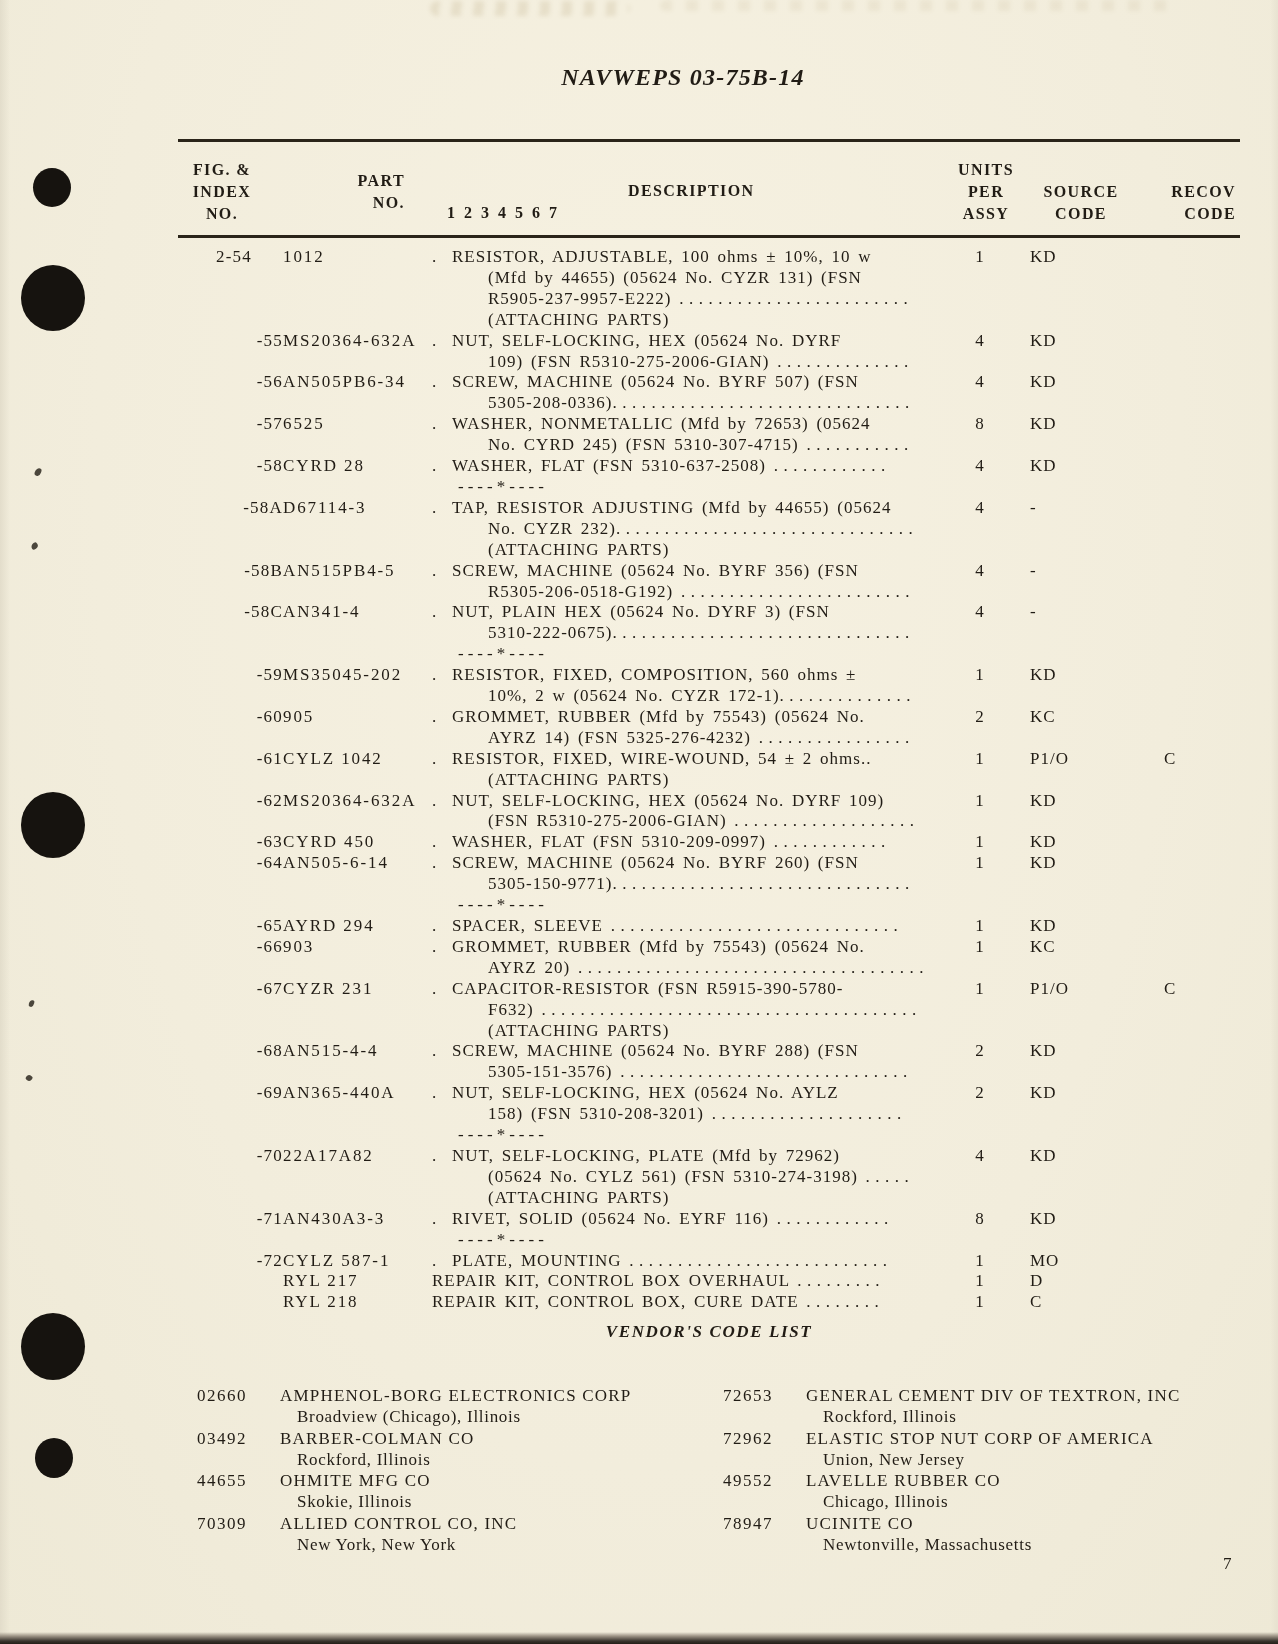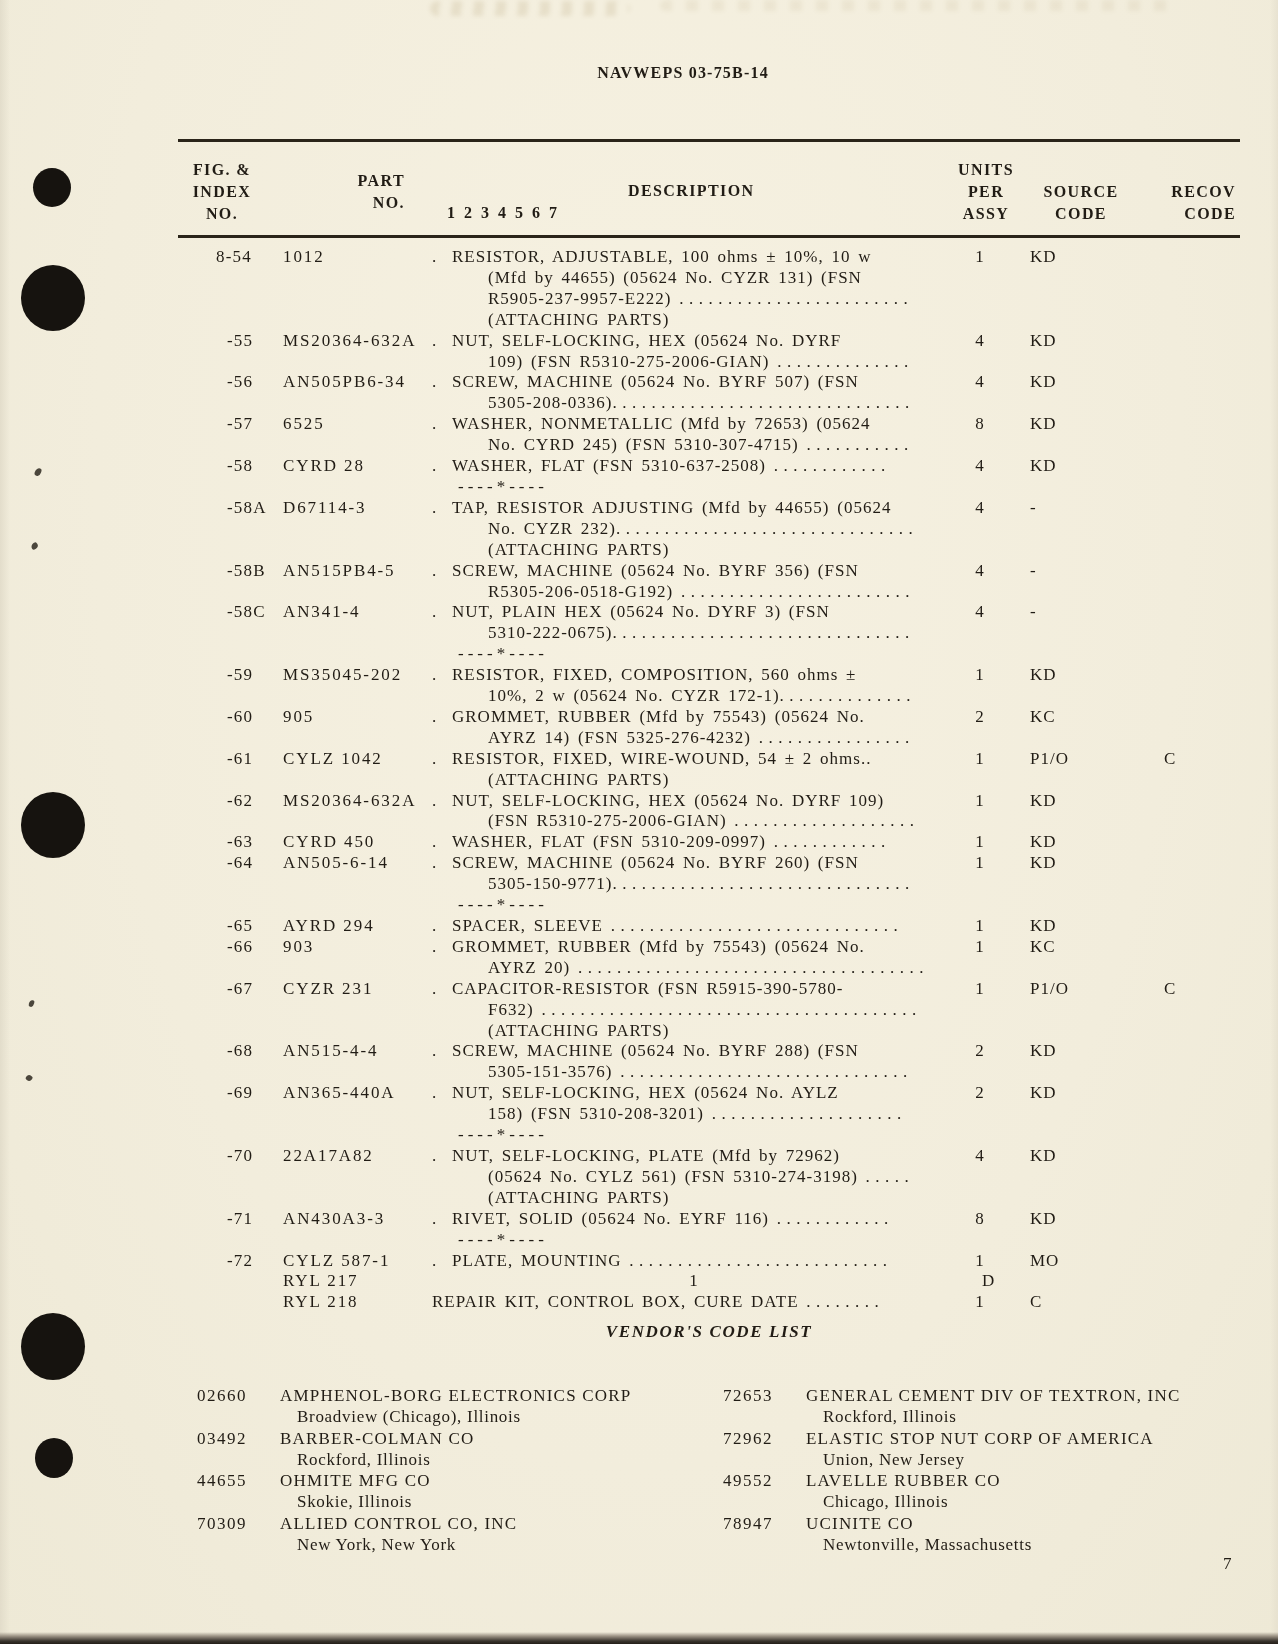--- a/index.html
+++ b/index.html
@@ -2,42 +2,42 @@
 <html><head>
 <meta charset="utf-8">
 <style>
   html,body{margin:0;padding:0;background:#777;}
   .page{position:relative;width:1278px;height:1644px;overflow:hidden;
     background:radial-gradient(ellipse at 50% 30%, #f6f1e1 0%, #f2eddc 60%, #eee9d6 100%);
     font-family:"Liberation Serif", serif;color:#211c15;}
   .page *{box-sizing:border-box;}
 
   .doc-title{position:absolute;top:64px;left:683px;transform:translateX(-50%);
-    font-size:16px;letter-spacing:1.2px;white-space:nowrap;font-weight:bold;}
+    font-size:24px;letter-spacing:1.2px;white-space:nowrap;font-weight:bold;font-style:italic;}
 
   .rule{position:absolute;left:178px;width:1062px;height:3px;background:#2a2419;}
   .rule.r1{top:139px;}
   .rule.r2{top:235px;}
 
   .hdr{position:absolute;font-size:16px;letter-spacing:1.4px;line-height:22px;
     text-align:center;white-space:nowrap;font-weight:bold;}
   .hdr div{white-space:nowrap;}
   .hdr-fig{top:159px;left:162px;width:120px;}
   .hdr-part{top:170px;left:285px;width:120px;text-align:right;}
   .hdr-desc{top:180px;left:628px;width:120px;}
   .hdr-nums{top:202px;left:447px;width:200px;text-align:left;letter-spacing:2.5px;}
   .hdr-units{top:159px;left:926px;width:120px;}
   .hdr-source{top:181px;left:1021px;width:120px;}
   .hdr-recov{top:181px;left:1116px;width:120px;text-align:right;}
 
   .tbody{position:absolute;left:216px;top:247px;width:1024px;font-size:17px;}
   .row{display:grid;grid-template-columns:67px 149px 524px 48px 130px 106px;align-items:start;}
   .c{line-height:20.9px;white-space:nowrap;}
   .fig{letter-spacing:1.2px;}
-  .fig.dash{padding-left:11px;}
+  .fig.dash{padding-left:11px;text-align:right;}
   .part{letter-spacing:1.9px;}
   .desc{overflow:hidden;letter-spacing:1px;word-spacing:2.5px;}
   .desc .dl{line-height:20.9px;white-space:nowrap;}
   .dl.cont{padding-left:56px;}
   .dl.sep{padding-left:26px;letter-spacing:4px;}
   .dot{display:inline-block;width:20px;}
   .units{text-align:center;letter-spacing:1px;}
   .source{padding-left:26px;letter-spacing:1px;}
   .recov{padding-left:30px;letter-spacing:1px;}
   .ldr{letter-spacing:5.5px;}
@@ -114,21 +114,21 @@
     <div>SOURCE</div>
     <div>CODE</div>
   </div>
   <div class="hdr hdr-recov">
     <div>RECOV</div>
     <div>CODE</div>
   </div>
 
   <div class="tbody">
       <div class="row">
-        <div class="c fig">8-54</div>
+        <div class="c fig">2-54</div>
         <div class="c part">1012</div>
         <div class="c desc">
           <div class="dl first"><span class="dot">.</span>RESISTOR, ADJUSTABLE, 100 ohms ± 10%, 10 w</div>
           <div class="dl cont">(Mfd by 44655) (05624 No. CYZR 131) (FSN</div>
           <div class="dl cont">R5905-237-9957-E222) <span class="ldr">........................</span></div>
           <div class="dl cont">(ATTACHING PARTS)</div>
         </div>
         <div class="c units">1</div>
         <div class="c source">KD</div>
         <div class="c recov"></div>
@@ -363,20 +363,23 @@
         <div class="c desc">
           <div class="dl first"><span class="dot">.</span>PLATE, MOUNTING <span class="ldr">...........................</span></div>
         </div>
         <div class="c units">1</div>
         <div class="c source">MO</div>
         <div class="c recov"></div>
       </div>
       <div class="row">
         <div class="c fig"></div>
         <div class="c part">RYL 217</div>
+        <div class="c desc">
+          <div class="dl first">REPAIR KIT, CONTROL BOX OVERHAUL <span class="ldr">.........</span></div>
+        </div>
         <div class="c units">1</div>
         <div class="c source">D</div>
         <div class="c recov"></div>
       </div>
       <div class="row">
         <div class="c fig"></div>
         <div class="c part">RYL 218</div>
         <div class="c desc">
           <div class="dl first">REPAIR KIT, CONTROL BOX, CURE DATE <span class="ldr">........</span></div>
         </div>

